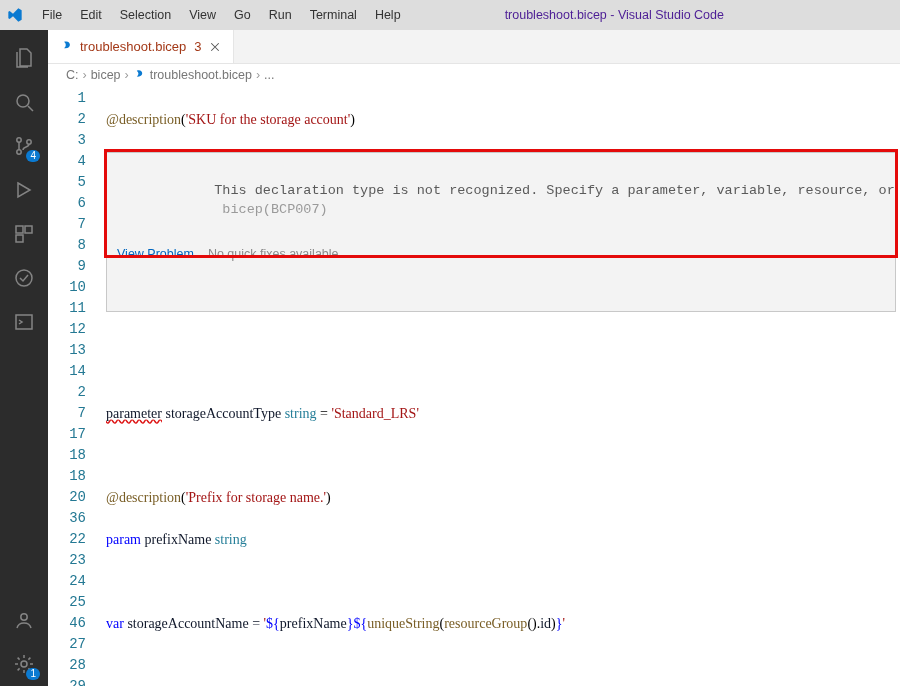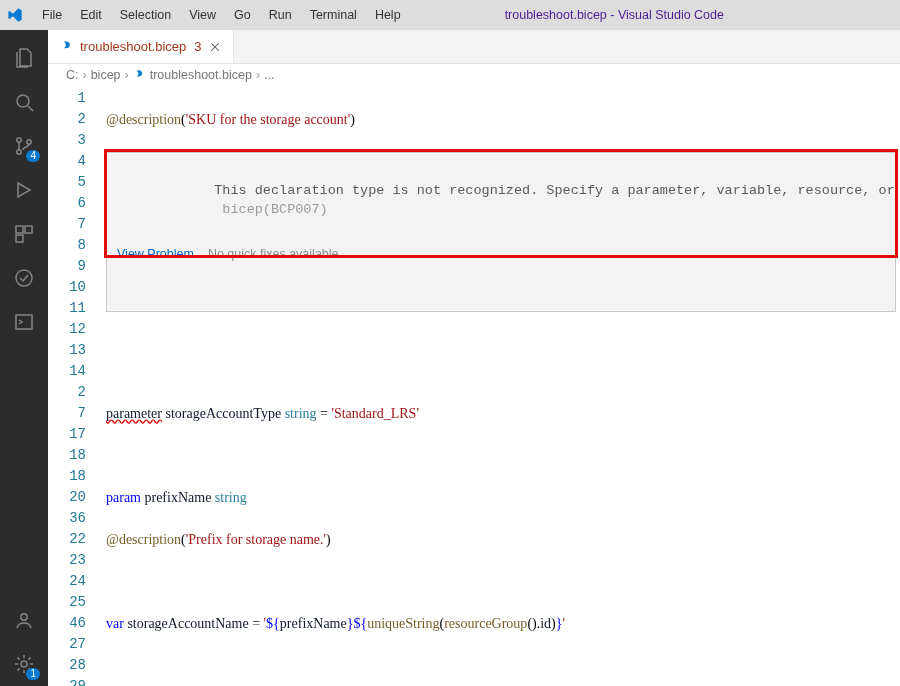--- a/index.html
+++ b/index.html
@@ -217,22 +217,22 @@
         <div class="code">
 <div class="line"><span class="t-func">@description</span><span class="t-punc">(</span><span class="t-str">'SKU for the storage account'</span><span class="t-punc">)</span></div>
 <div class="line"><span class="t-func wavy-red">@allowed</span><span class="t-punc">([</span></div>
 <div class="line"><span>  </span><span class="t-str">'Standard_LRS'</span></div>
 <div class="line"></div>
 <div class="line"></div>
 <div class="line"></div>
 <div class="line"></div>
 <div class="line"><span class="t-var wavy-red">parameter</span><span class="t-var"> storageAccountType </span><span class="t-type">string</span><span> = </span><span class="t-str">'Standard_LRS'</span></div>
 <div class="line"></div>
+<div class="line"><span class="t-func">@description</span><span>(</span><span class="t-str">'Prefix for storage name.'</span><span>)</span></div>
 <div class="line"><span class="t-kw">param</span><span class="t-var"> prefixName </span><span class="t-type">string</span></div>
-<div class="line"><span class="t-func">@description</span><span>(</span><span class="t-str">'Prefix for storage name.'</span><span>)</span></div>
 <div class="line"></div>
 <div class="line"><span class="t-kw">var</span><span class="t-var"> storageAccountName = </span><span class="t-str">'</span><span class="t-kw">${</span><span class="t-var">prefixName</span><span class="t-kw">}</span><span class="t-kw">${</span><span class="t-func">uniqueString</span><span>(</span><span class="t-func">resourceGroup</span><span>().</span><span class="t-var">id</span><span>)</span><span class="t-kw">}</span><span class="t-str">'</span></div>
 <div class="line"></div>
 
 
 
 
 
 
 

